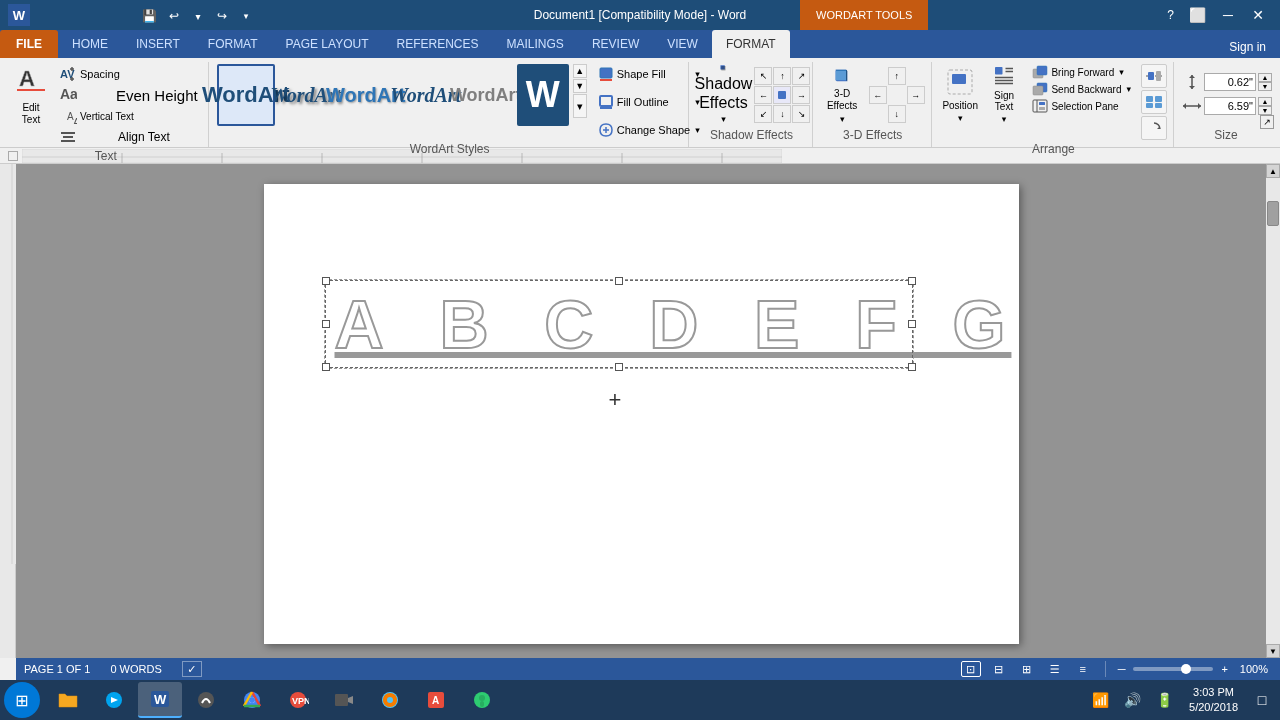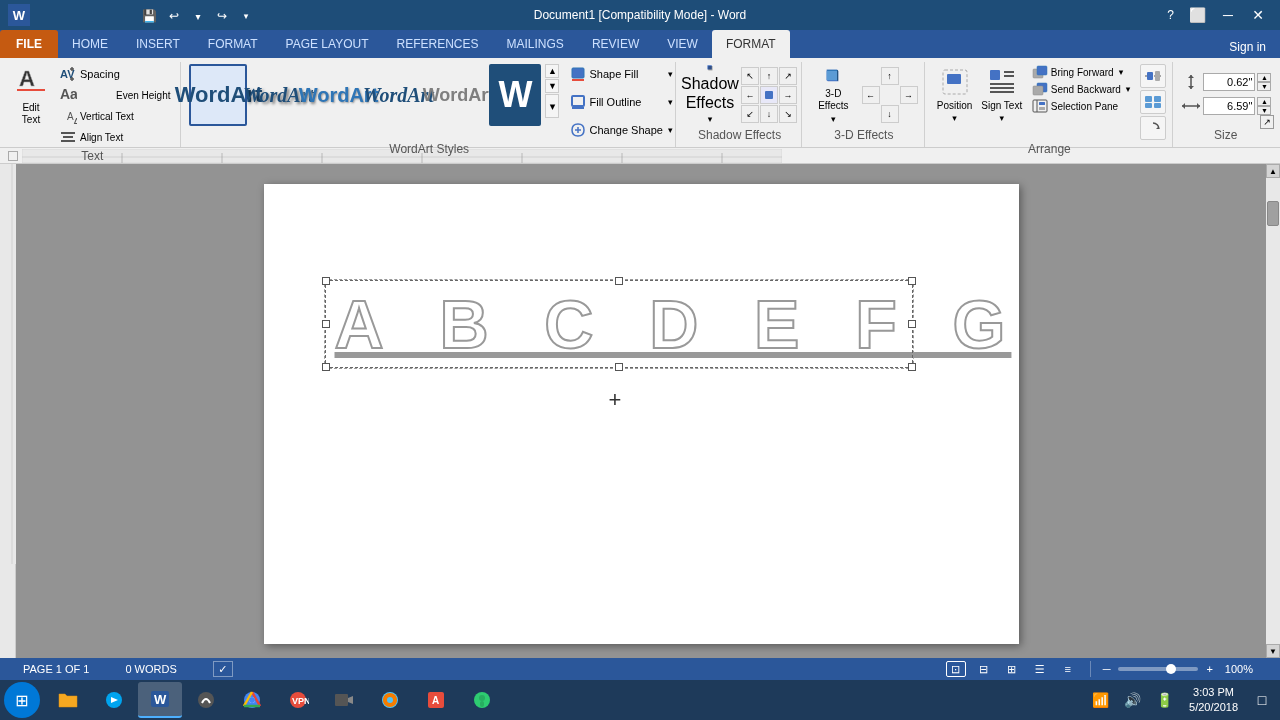--- a/index.html
+++ b/index.html
@@ -404,24 +404,25 @@
       background: #d4d4d4;
       border: 1px solid #aaa;
     }
 
     
     #status-bar {
       background: #2b579a;
       height: 22px;
       display: flex;
       align-items: center;
-      padding: 0 23px;
+      padding: 0 8px;
       color: white;
       font-size: 11px;
-      gap: 36px;
+      gap: 20px;
+      margin-left: 16px;
     }
     .status-item {
       display: flex;
       align-items: center;
       gap: 4px;
     }
     .status-right {
       margin-left: auto;
       display: flex;
       align-items: center;
@@ -531,20 +532,23 @@
   <div id="quick-access">
     <div class="qa-btn">💾</div>
     <div class="qa-btn">↩</div>
     <div class="qa-btn" style="font-size:10px;">▾</div>
     <div class="qa-btn">↪</div>
     <div class="qa-btn" style="font-size:9px;">▾</div>
   </div>
 
   <div class="title-text">Document1 [Compatibility Mode] - Word</div>
 
+  <div style="position:absolute;left:50%;margin-left:160px;top:0;height:100%;">
+    <div style="background:#c55a11;color:white;padding:2px 16px;font-size:11px;height:100%;display:flex;align-items:center;">WORDART TOOLS</div>
+  </div>
 
   <div class="title-controls">
     <div style="font-size:12px;color:white;padding:0 8px;display:flex;align-items:center;cursor:pointer;">?</div>
     <div class="title-btn">⬜</div>
     <div class="title-btn">─</div>
     <div class="title-btn close">✕</div>
   </div>
 </div>
 
 <div id="ribbon-tabs">
@@ -582,36 +586,36 @@
             <text x="1" y="12" font-family="Arial" font-size="11" font-weight="bold" fill="#1f4e79">AV</text>
             <path d="M13,5 L13,1 M11,3 L15,3" stroke="#555" stroke-width="1.5" fill="none"></path>
             <path d="M13,11 L13,15 M11,13 L15,13" stroke="#555" stroke-width="1.5" fill="none"></path>
           </svg>
           <span>Spacing</span>
         </div>
         <div class="ribbon-btn-small">
           <svg width="18" height="16" viewBox="0 0 18 16">
             <text x="1" y="12" font-family="Arial" font-size="14" font-weight="bold" fill="#555">Aa</text>
           </svg>
-          <span style="font-size:10px;padding-left:36px;">Even Height</span>
+          <span style="font-size:15px;padding-left:36px;">Even Height</span>
         </div>
         <div class="ribbon-btn-small">
           <svg width="18" height="16" viewBox="0 0 18 16">
             <text x="3" y="13" font-family="Arial" font-size="11" fill="#555" transform="rotate(-90,9,8)" style="writing-mode:vertical-rl">A</text>
             <text x="8" y="12" font-family="Arial" font-size="10" fill="#555">A</text>
           </svg>
           <span style="font-size:10px;">Vertical Text</span>
         </div>
         <div class="ribbon-btn-small">
           <svg width="18" height="16" viewBox="0 0 18 16">
             <rect x="2" y="3" width="14" height="2" fill="#555"></rect>
             <rect x="4" y="7" width="10" height="2" fill="#555"></rect>
             <rect x="2" y="11" width="14" height="2" fill="#555"></rect>
           </svg>
-          <span style="font-size:10px;">Align Text</span>
+          <span style="font-size:12px;margin-left:38px;">Align Text</span>
         </div>
       </div>
     </div>
     <div class="ribbon-group-label">Text</div>
   </div>
 
   <div class="ribbon-group" style="position:relative;min-width:360px;">
     <div class="ribbon-group-content">
 
       <div class="wordart-styles-list">

